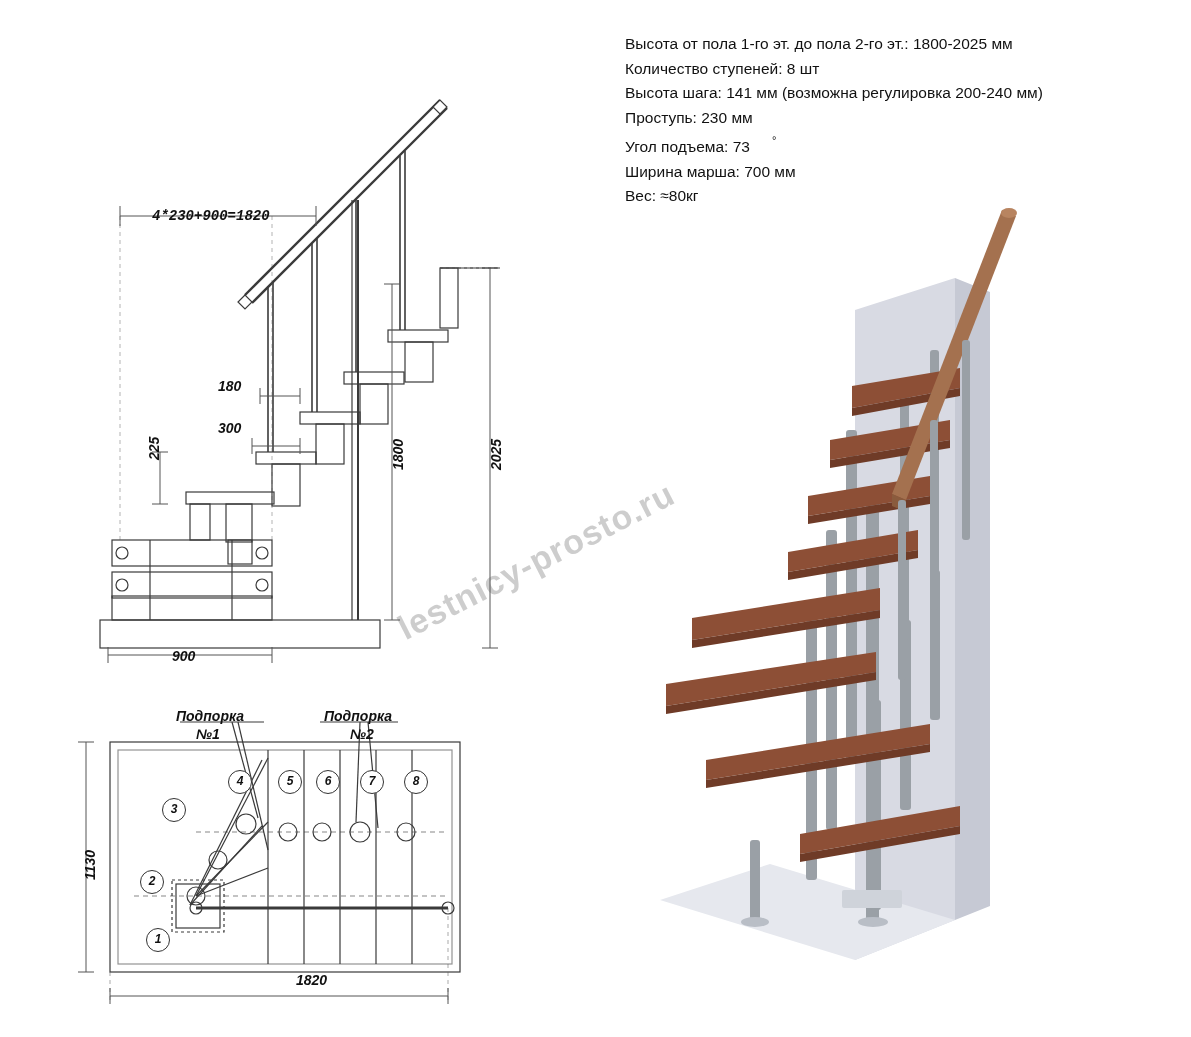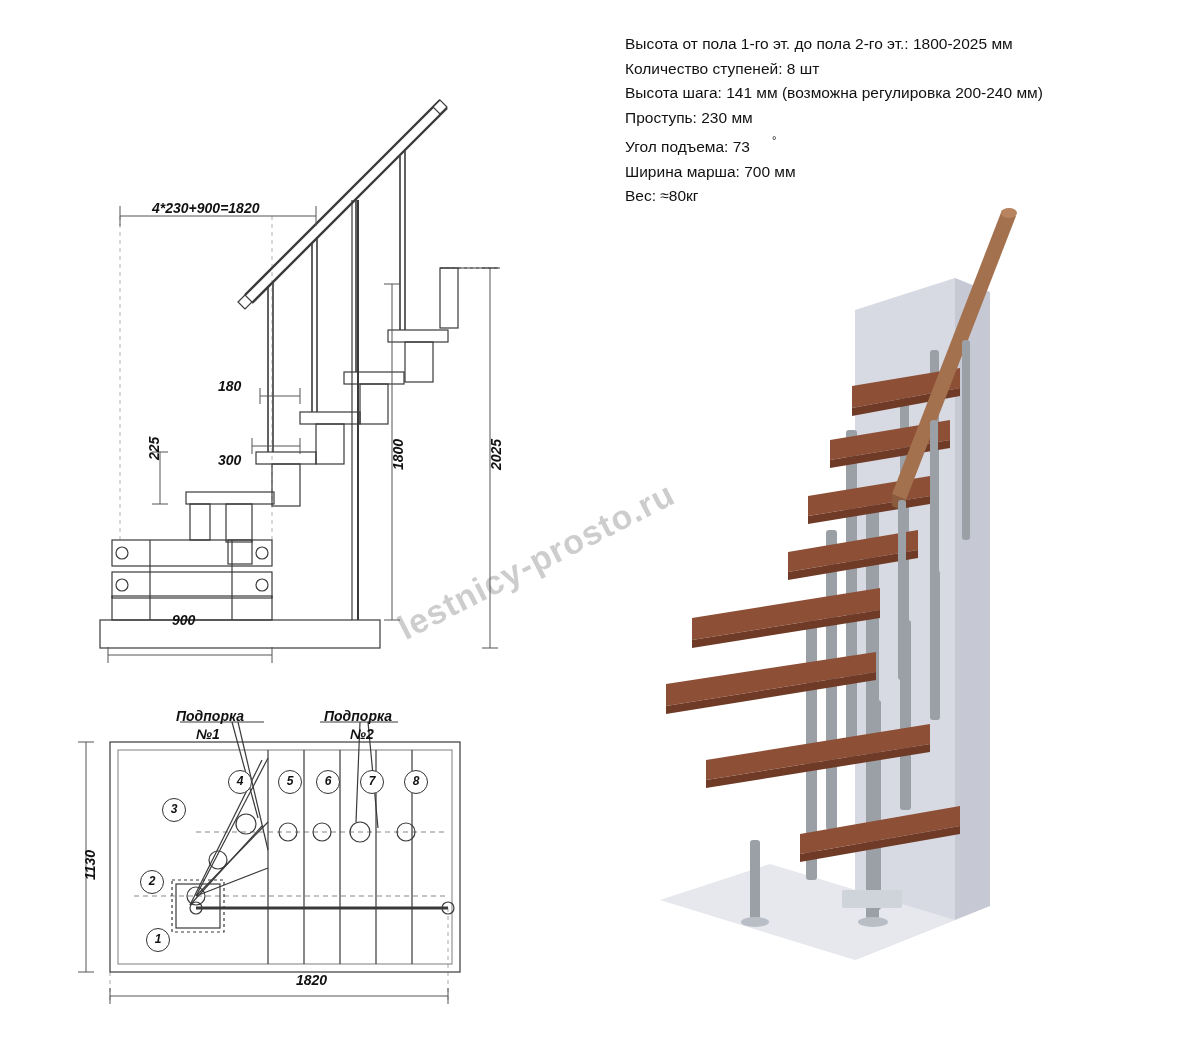--- a/index.html
+++ b/index.html
@@ -123,27 +123,27 @@
 
     <line x1="108" y1="655" x2="272" y2="655"></line>
     <line x1="108" y1="647" x2="108" y2="663"></line>
     <line x1="272" y1="647" x2="272" y2="663"></line>
 
     <line x1="120" y1="216" x2="120" y2="540" stroke-dasharray="4 4" opacity=".45"></line>
     <line x1="272" y1="216" x2="272" y2="540" stroke-dasharray="4 4" opacity=".45"></line>
   </g>
 </svg>
 
-<div class="lbl" style="left:152px;top:200px;">4*230+900=1820</div>
+<div class="lbl" style="left:152px;top:208px;font-family:Liberation Mono, monospace;">4*230+900=1820</div>
 <div class="lbl" style="left:218px;top:378px;">180</div>
-<div class="lbl" style="left:218px;top:452px;">300</div>
+<div class="lbl" style="left:218px;top:420px;">300</div>
 <div class="lbl vert" style="left:146px;top:460px;">225</div>
 <div class="lbl vert" style="left:390px;top:470px;">1800</div>
 <div class="lbl vert" style="left:488px;top:470px;">2025</div>
-<div class="lbl" style="left:172px;top:612px;">900</div>
+<div class="lbl" style="left:172px;top:648px;">900</div>
 
 <svg width="620" height="330" style="left:0;top:700;">
   <g transform="translate(0,0)">
     <g stroke="#3a3a3a" fill="none" stroke-width="1.2">
 
       <rect x="110" y="42" width="350" height="230"></rect>
       <rect x="118" y="50" width="334" height="214" stroke-opacity=".55"></rect>
 
       <line x1="268" y1="50" x2="268" y2="264"></line>
       <line x1="304" y1="50" x2="304" y2="264"></line>

